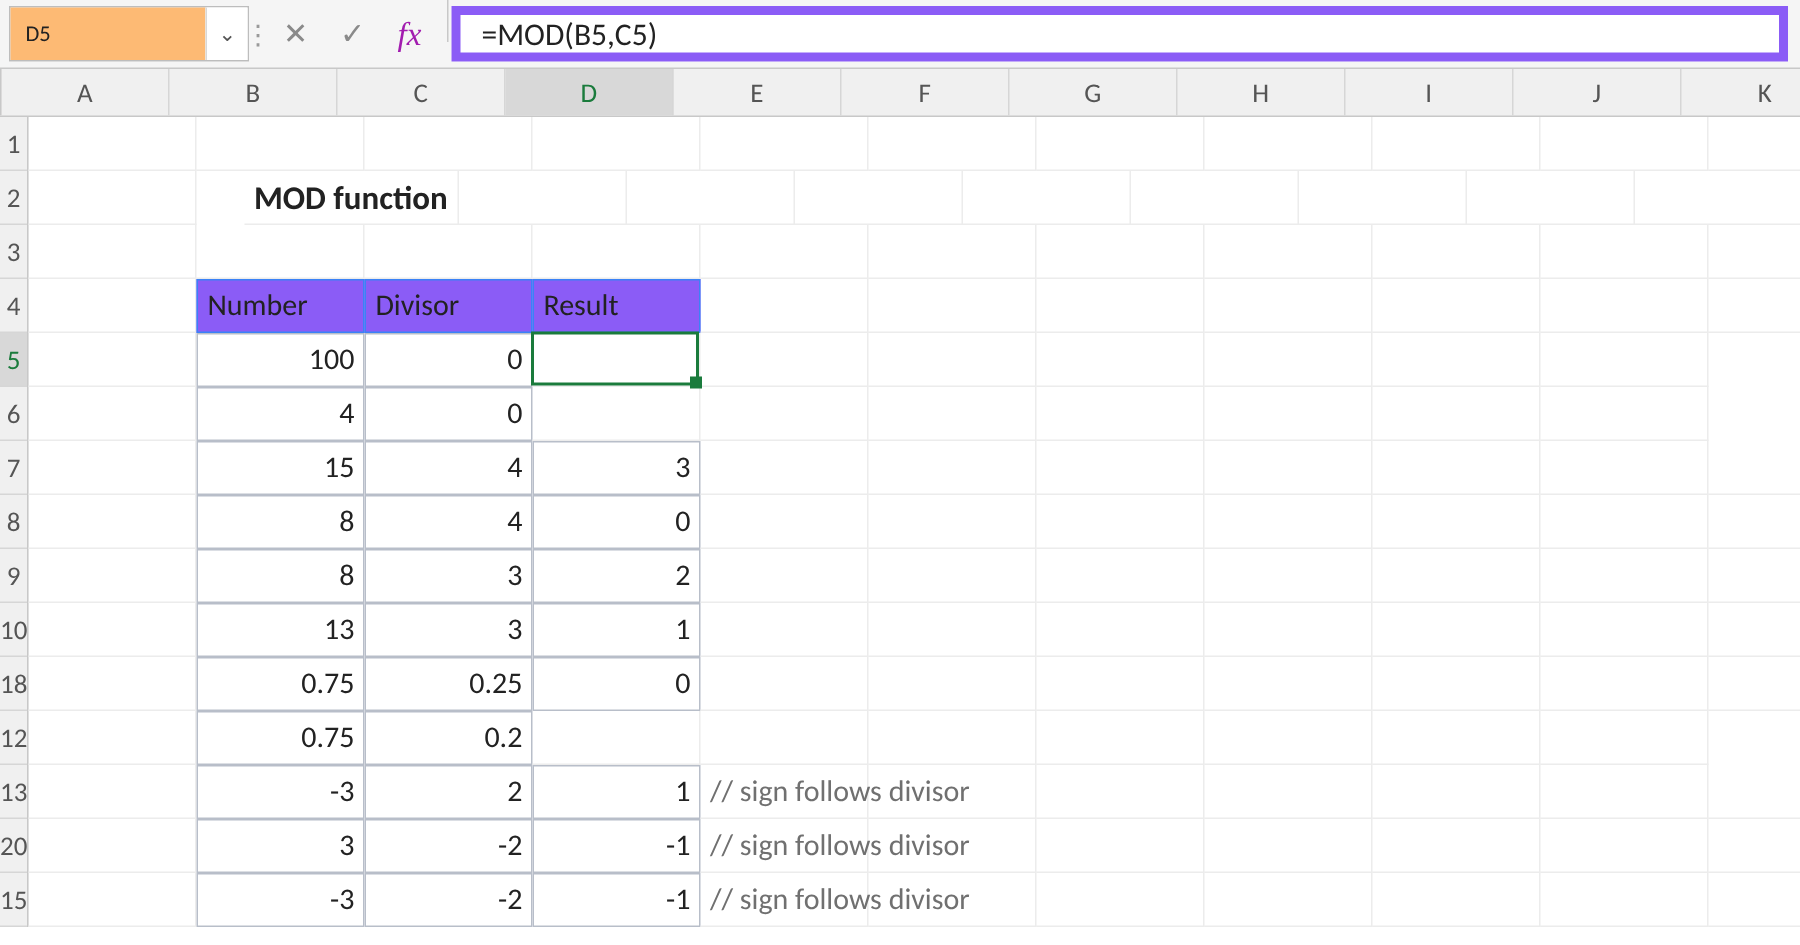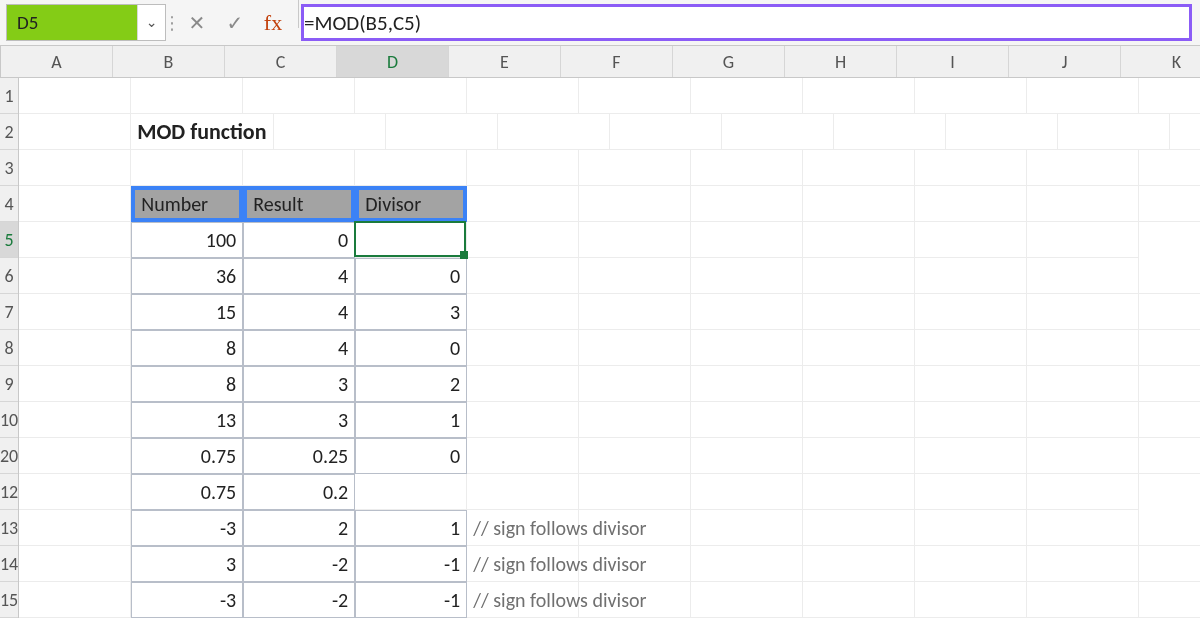--- a/index.html
+++ b/index.html
@@ -28,22 +28,22 @@
     border-right: 1px solid #c8c8c8;
     background: #ffffff;
     margin: 4px 0 4px 6px;
     border: 1px solid #bdbdbd;
   }
   .name-box {
     width: 130px;
     padding: 0 10px;
     display: flex;
     align-items: center;
-    font-size: 19px;
-    background: #84cc16;
+    font-size: 15px;
+    background: #fdba74;
     border: none;
   }
   .name-box-dd {
     width: 28px;
     display: flex;
     align-items: center;
     justify-content: center;
     border-left: 1px solid #d8d8d8;
     color: #555;
     font-size: 14px;
@@ -62,30 +62,31 @@
     align-items: center;
     gap: 12px;
     padding: 0 10px 0 6px;
     color: #8a8a8a;
   }
   .fb-btn {
     width: 26px; height: 26px;
     display: flex; align-items: center; justify-content: center;
     font-size: 20px;
   }
-  .fb-btn.fx { color: #c2410c; font-family: "Times New Roman", serif; font-size: 22px; }
+  .fb-btn.fx { font-style: italic; color: #a21caf; font-family: "Times New Roman", serif; font-size: 22px; }
   .fb-divider { width:1px; height:28px; background:#c8c8c8; margin:0 2px; }
   .formula-input {
     flex: 1;
     display: flex;
     align-items: center;
+    padding-left: 14px;
     font-size: 21px;
     background: #fff;
     margin: 4px 8px 4px 0;
-    border: 3px solid #8b5cf6;
+    border: 6px solid #8b5cf6;
   }
 
   
   .col-headers {
     display: flex;
     height: 32px;
     background: #f0f0f0;
     border-bottom: 1px solid #c8c8c8;
     font-size: 18px;
     color: #555;
@@ -145,22 +146,22 @@
     padding: 0 6px;
     display:flex;
     align-items:center;
     font-size: 20px;
   }
   .cell.num { justify-content:flex-end; }
   .cell.text { justify-content:flex-start; }
 
   
   .tbl-header {
-    background: #a3a3a3;
-    border: 4px solid #3b82f6;
+    background: #8b5cf6;
+    border: 1px solid #3b82f6;
     font-weight:500;
   }
   .tbl-cell {
     border: 1px solid #b8bec9;
     background: #fff;
   }
 
   .title-cell { font-weight: 700; font-size: 22px; }
 
   .comment { color:#707070; font-size:20px; }
@@ -226,44 +227,44 @@
       <div class="row-h">1</div>
       <div class="row-h">2</div>
       <div class="row-h">3</div>
       <div class="row-h">4</div>
       <div class="row-h active">5</div>
       <div class="row-h">6</div>
       <div class="row-h">7</div>
       <div class="row-h">8</div>
       <div class="row-h">9</div>
       <div class="row-h">10</div>
-      <div class="row-h">20</div>
+      <div class="row-h">18</div>
       <div class="row-h">12</div>
       <div class="row-h">13</div>
-      <div class="row-h">14</div>
+      <div class="row-h">20</div>
       <div class="row-h">15</div>
     </div>
   <div class="cells" id="cells">
 
     <div class="row">
         <div class="cell"></div>
         <div class="cell"></div>
         <div class="cell"></div>
         <div class="cell"></div>
         <div class="cell"></div>
         <div class="cell"></div>
         <div class="cell"></div>
         <div class="cell"></div>
         <div class="cell"></div>
         <div class="cell"></div>
         <div class="cell"></div>
       </div>
       <div class="row">
         <div class="cell"></div>
-        <div class="cell title-cell text" style="white-space: nowrap; overflow: visible; width: auto; min-width: 112px;">MOD function</div>
+        <div class="cell title-cell text" style="white-space: nowrap; overflow: visible; width: auto; min-width: 112px; margin-left: 32px;">MOD function</div>
         <div class="cell"></div>
         <div class="cell"></div>
         <div class="cell"></div>
         <div class="cell"></div>
         <div class="cell"></div>
         <div class="cell"></div>
         <div class="cell"></div>
         <div class="cell"></div>
         <div class="cell"></div>
       </div>
@@ -276,22 +277,22 @@
         <div class="cell"></div>
         <div class="cell"></div>
         <div class="cell"></div>
         <div class="cell"></div>
         <div class="cell"></div>
         <div class="cell"></div>
       </div>
       <div class="row">
         <div class="cell"></div>
         <div class="cell tbl-header text">Number</div>
+        <div class="cell tbl-header text">Divisor</div>
         <div class="cell tbl-header text">Result</div>
-        <div class="cell tbl-header text">Divisor</div>
         <div class="cell"></div>
         <div class="cell"></div>
         <div class="cell"></div>
         <div class="cell"></div>
         <div class="cell"></div>
         <div class="cell"></div>
         <div class="cell"></div>
       </div>
       <div class="row">
         <div class="cell"></div>
@@ -300,21 +301,20 @@
         <div class="cell"></div>
         <div class="cell"></div>
         <div class="cell"></div>
         <div class="cell"></div>
         <div class="cell"></div>
         <div class="cell"></div>
         <div class="cell"></div>
       </div>
       <div class="row">
         <div class="cell"></div>
-        <div class="cell tbl-cell num">36</div>
         <div class="cell tbl-cell num">4</div>
         <div class="cell tbl-cell num">0</div>
         <div class="cell"></div>
         <div class="cell"></div>
         <div class="cell"></div>
         <div class="cell"></div>
         <div class="cell"></div>
         <div class="cell"></div>
         <div class="cell"></div>
       </div>

